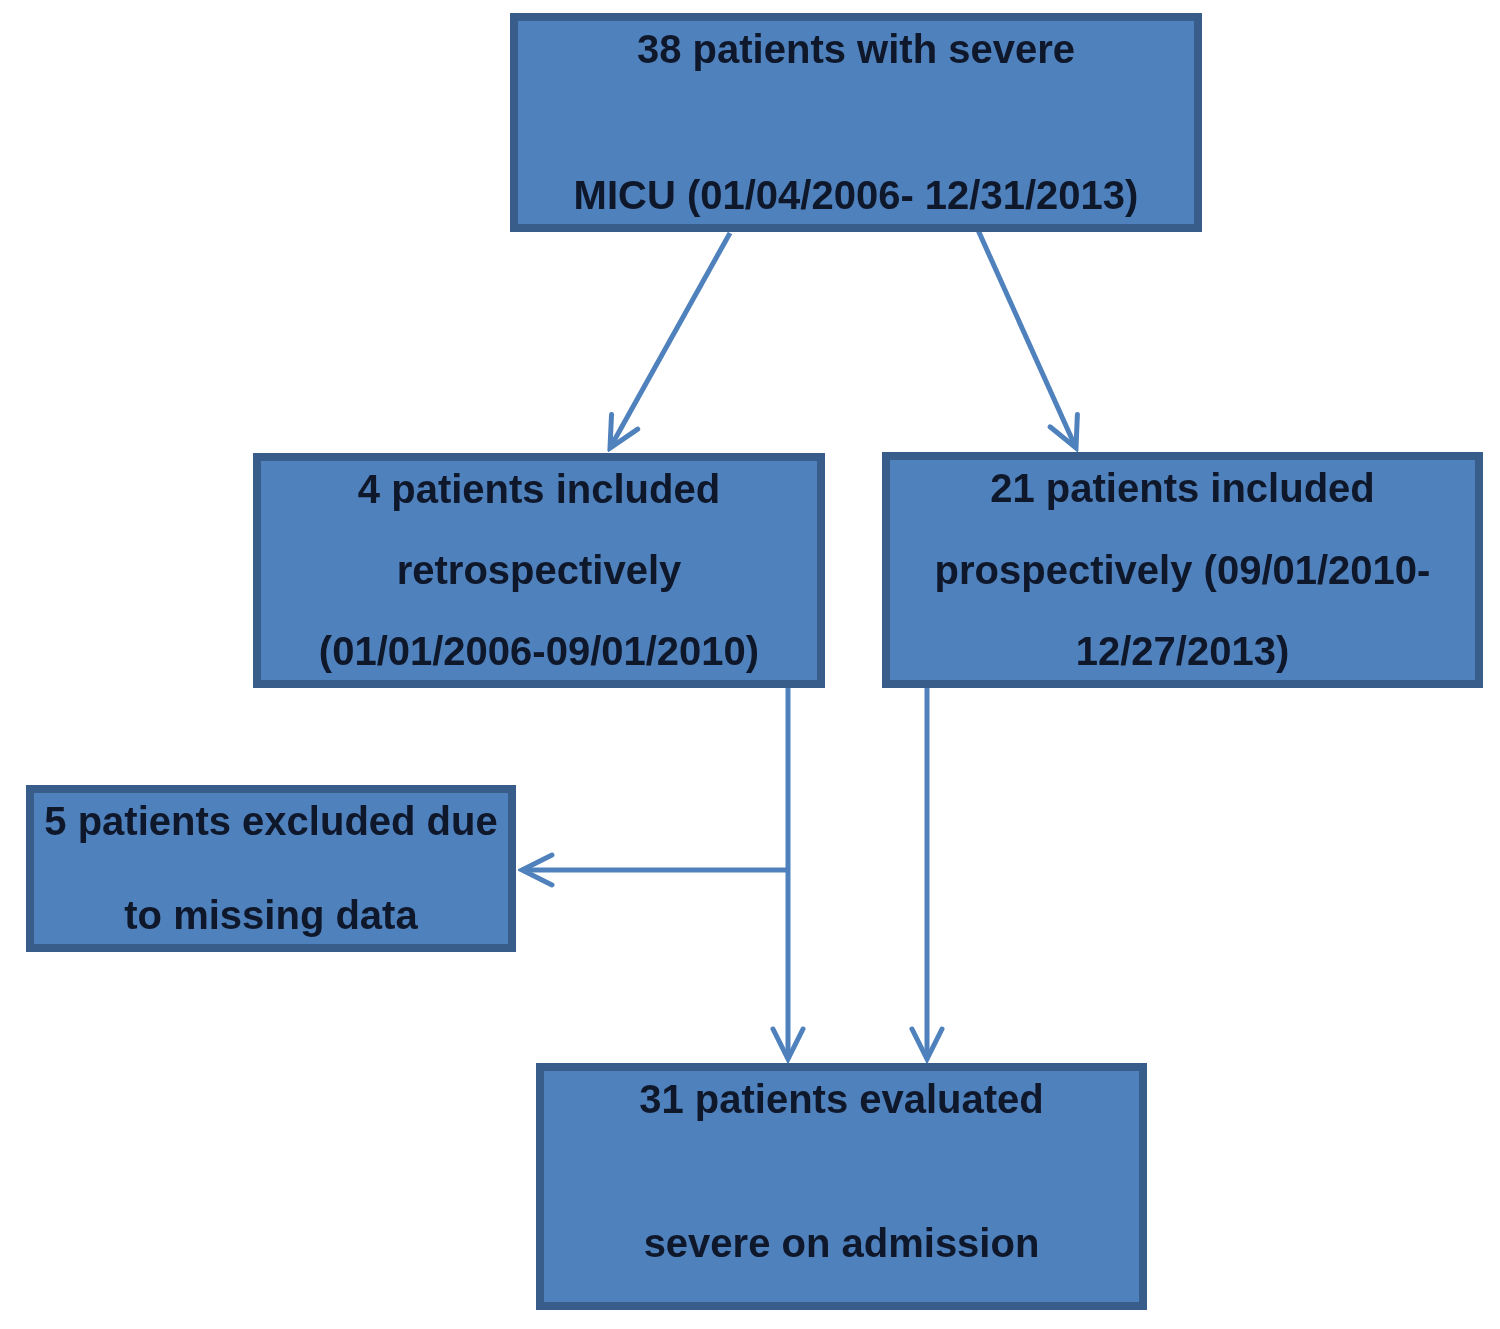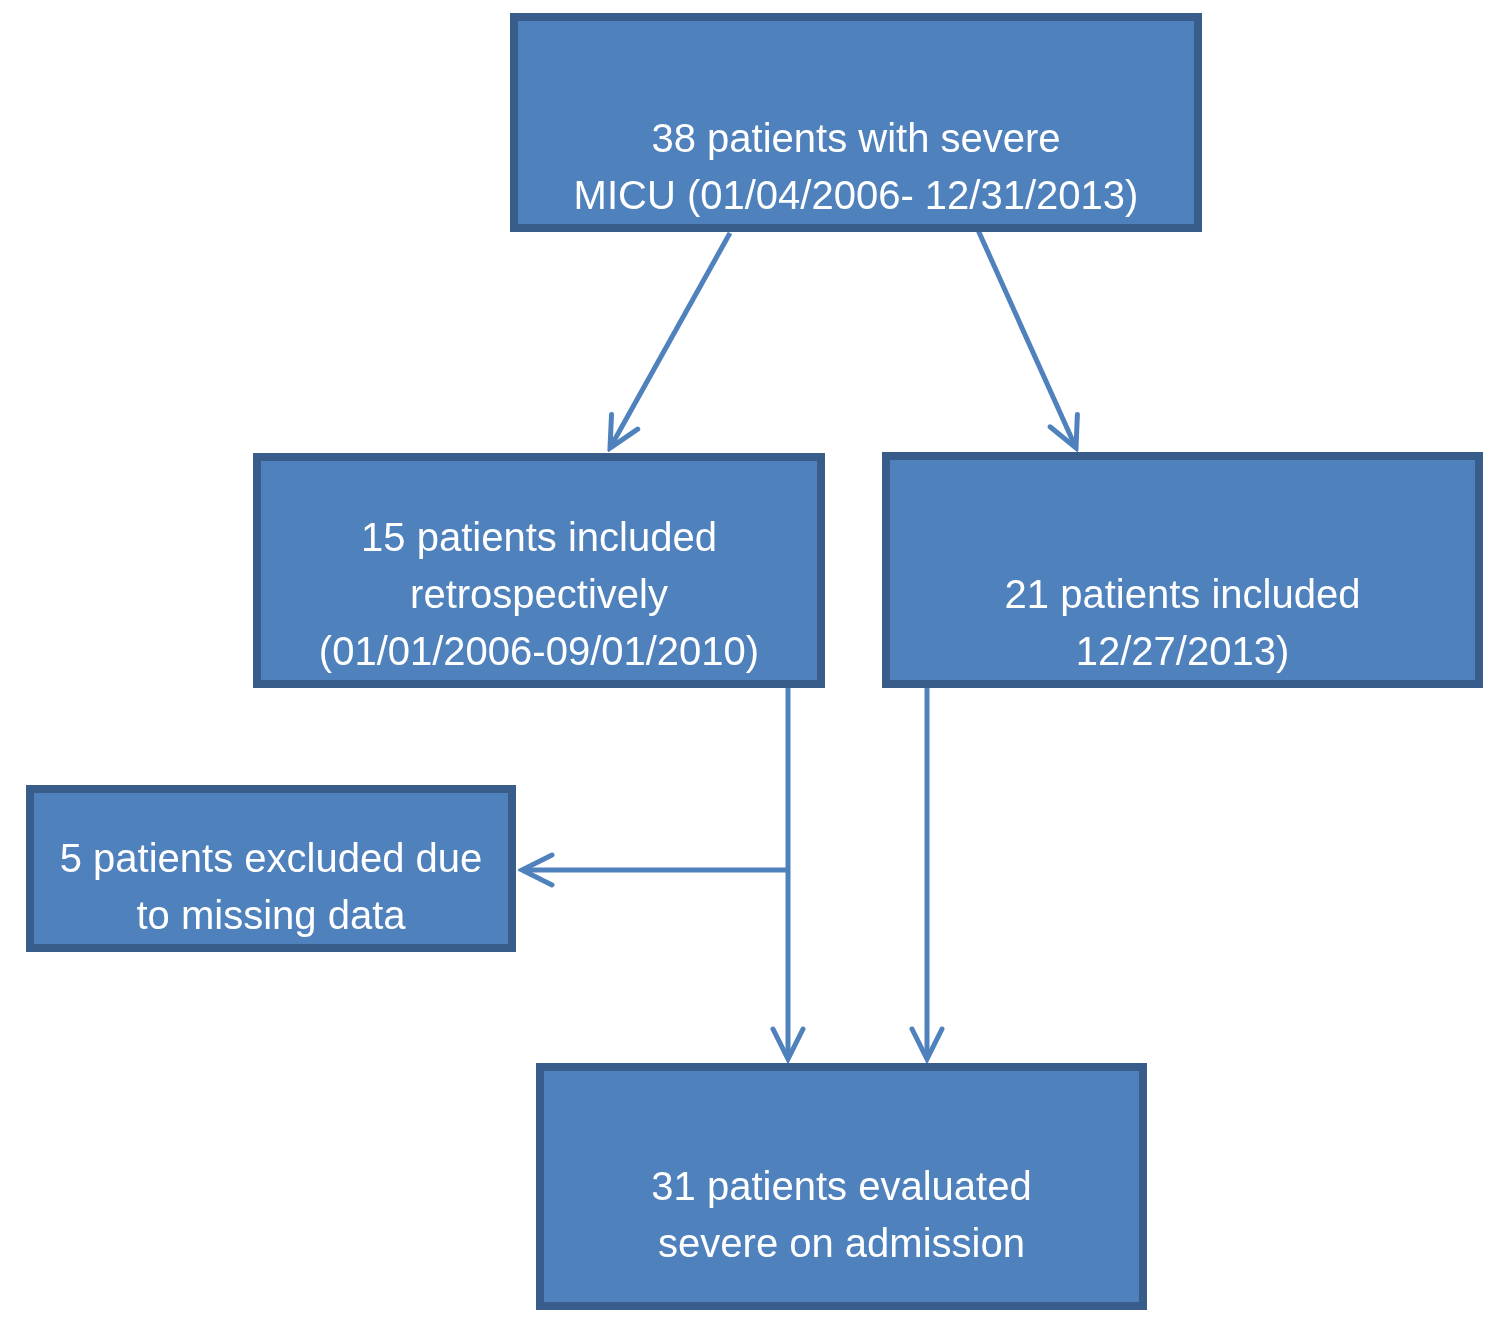--- a/index.html
+++ b/index.html
@@ -22,26 +22,27 @@
     width: 1500px;
     height: 1329px;
   }
   .node {
     position: absolute;
     box-sizing: border-box;
     background: #4F81BD;
     border: 8px solid #385D8A;
     display: flex;
     flex-direction: column;
-    justify-content: flex-end;
+    justify-content: space-between;
     align-items: center;
     text-align: center;
-    color: #ffffff;
+    color: #0f172a;
     font-size: 40px;
     line-height: 57px;
+    font-weight: bold;
   }
   .node .line {
     display: block;
     white-space: nowrap;
   }
   #node-total       { left: 510px; top: 13px;   width: 692px; height: 219px; }
   #node-retro       { left: 253px; top: 453px;  width: 572px; height: 235px; }
   #node-prosp       { left: 882px; top: 452px;  width: 601px; height: 236px; }
   #node-excluded    { left: 26px;  top: 785px;  width: 490px; height: 167px; }
   #node-evaluated   { left: 536px; top: 1063px; width: 611px; height: 247px; padding-bottom: 30px; }
@@ -63,27 +64,28 @@
     <line x1="927" y1="688" x2="927" y2="1059" stroke="#4F81BD" stroke-width="5" marker-end="url(#openArrow)"></line>
     <line x1="788" y1="870" x2="522" y2="870" stroke="#4F81BD" stroke-width="5" marker-end="url(#openArrow)"></line>
   </svg>
 
   <div class="node" id="node-total">
     <span class="line">38 patients with severe</span>
     <span class="line">MICU (01/04/2006- 12/31/2013)</span>
   </div>
 
   <div class="node" id="node-retro">
-    <span class="line">15 patients included</span>
+    <span class="line">4 patients included</span>
     <span class="line">retrospectively</span>
     <span class="line">(01/01/2006-09/01/2010)</span>
   </div>
 
   <div class="node" id="node-prosp">
     <span class="line">21 patients included</span>
+    <span class="line">prospectively (09/01/2010-</span>
     <span class="line">12/27/2013)</span>
   </div>
 
   <div class="node" id="node-excluded">
     <span class="line">5 patients excluded due</span>
     <span class="line">to missing data</span>
   </div>
 
   <div class="node" id="node-evaluated">
     <span class="line">31 patients evaluated</span>

